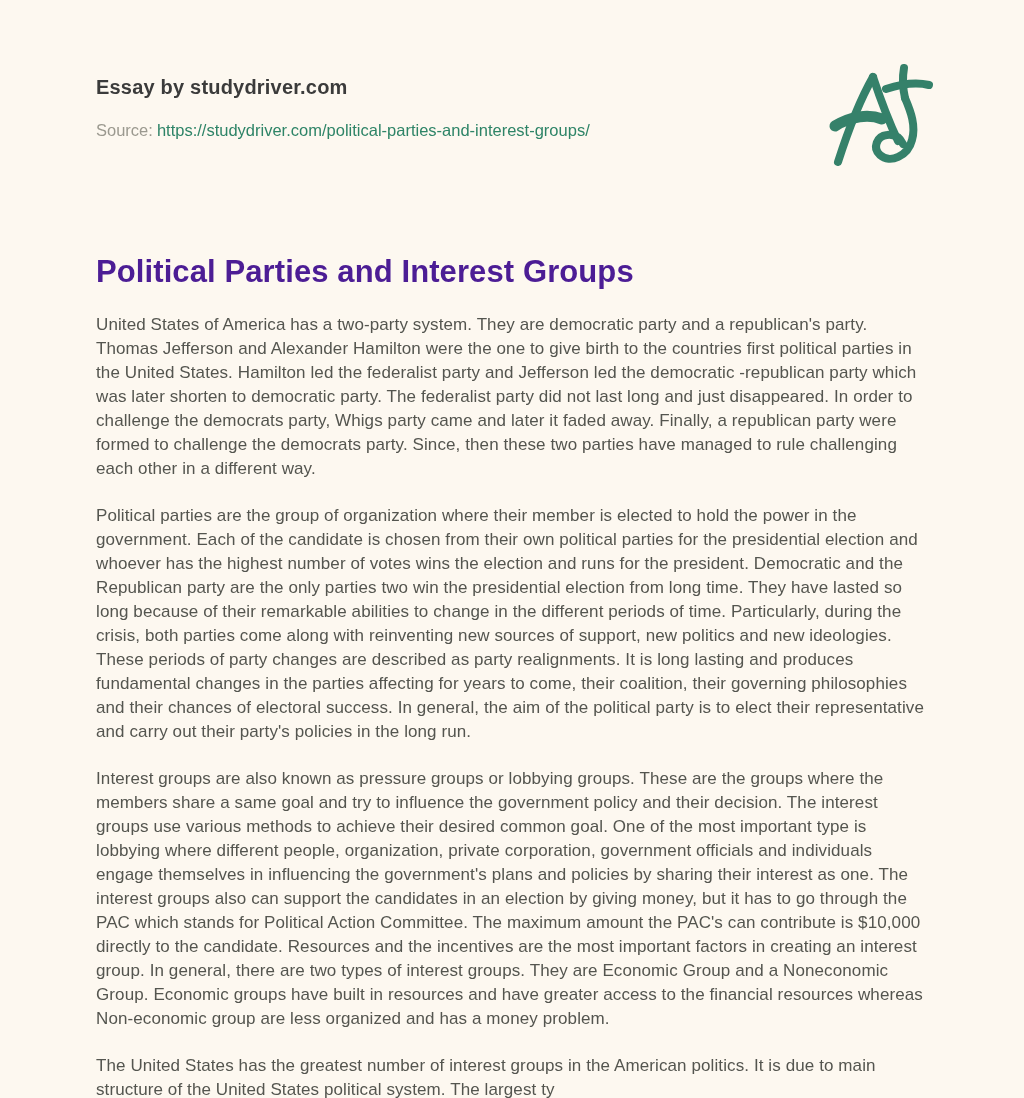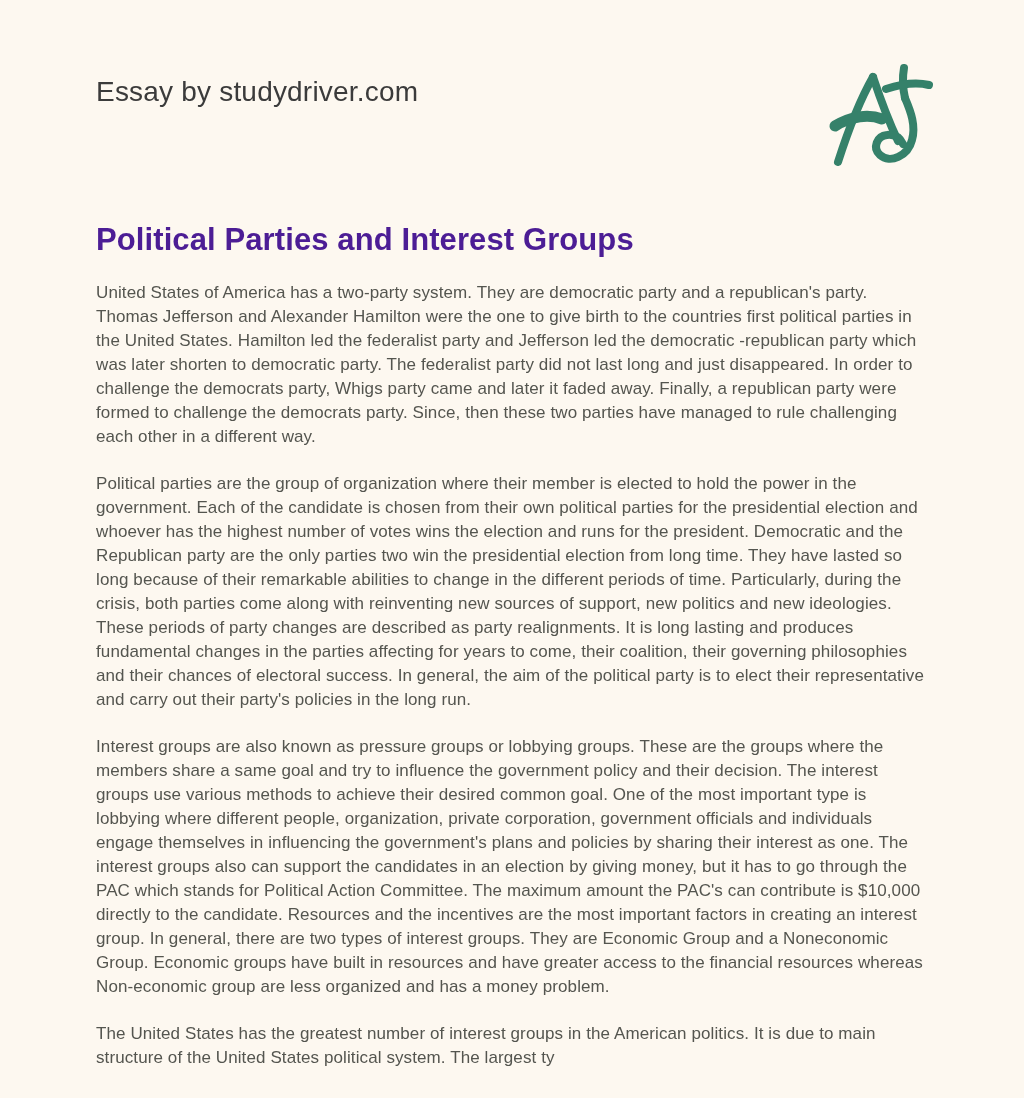--- a/index.html
+++ b/index.html
@@ -8,22 +8,22 @@
     height: 1098px;
     background: #fdf8f0;
     overflow: hidden;
     font-family: "Liberation Sans", sans-serif;
   }
   .page { position: relative; padding: 0 96px; }
 
   .page-header { padding-top: 76px; position: relative; }
   .essay-by {
     margin: 0;
-    font-size: 28px;
-    font-weight: 400;
+    font-size: 20px;
+    font-weight: 700;
     color: #3b3b3b;
     letter-spacing: 0.2px;
   }
   .source-line {
     margin: 22px 0 0;
     font-size: 16.5px;
     color: #9b998f;
   }
   .source-link {
     color: #2e8467;
@@ -54,20 +54,21 @@
     color: #54554f;
     letter-spacing: 0.1px;
   }
 </style>
 </head>
 <body>
 
 <div class="page">
   <header class="page-header">
     <h1 class="essay-by">Essay by studydriver.com</h1>
+    <p class="source-line"><span>Source:</span><a class="source-link" href="#">https://studydriver.com/political-parties-and-interest-groups/</a></p>
     <span class="logo">
       <svg viewBox="0 0 112 106" width="112" height="106" aria-hidden="true">
         <g fill="none" stroke="#35816a" stroke-width="8" stroke-linecap="round">
           <path d="M14 100 C 23 72 37 36 49 15"></path>
           <path d="M49 15 C 56 36 65 60 74 79"></path>
           <path d="M11 64 C 27 54 45 52 58 57" stroke-width="11"></path>
           <path d="M80 6 C 78 17 79 27 81 36"></path>
           <path d="M62 27 C 77 22 93 20 105 23"></path>
           <path d="M81 36 C 87 50 92 64 88 78 C 84 94 66 102 56 93 C 48 86 53 74 63 73 C 71 72 76 76 79 82"></path>
         </g>

